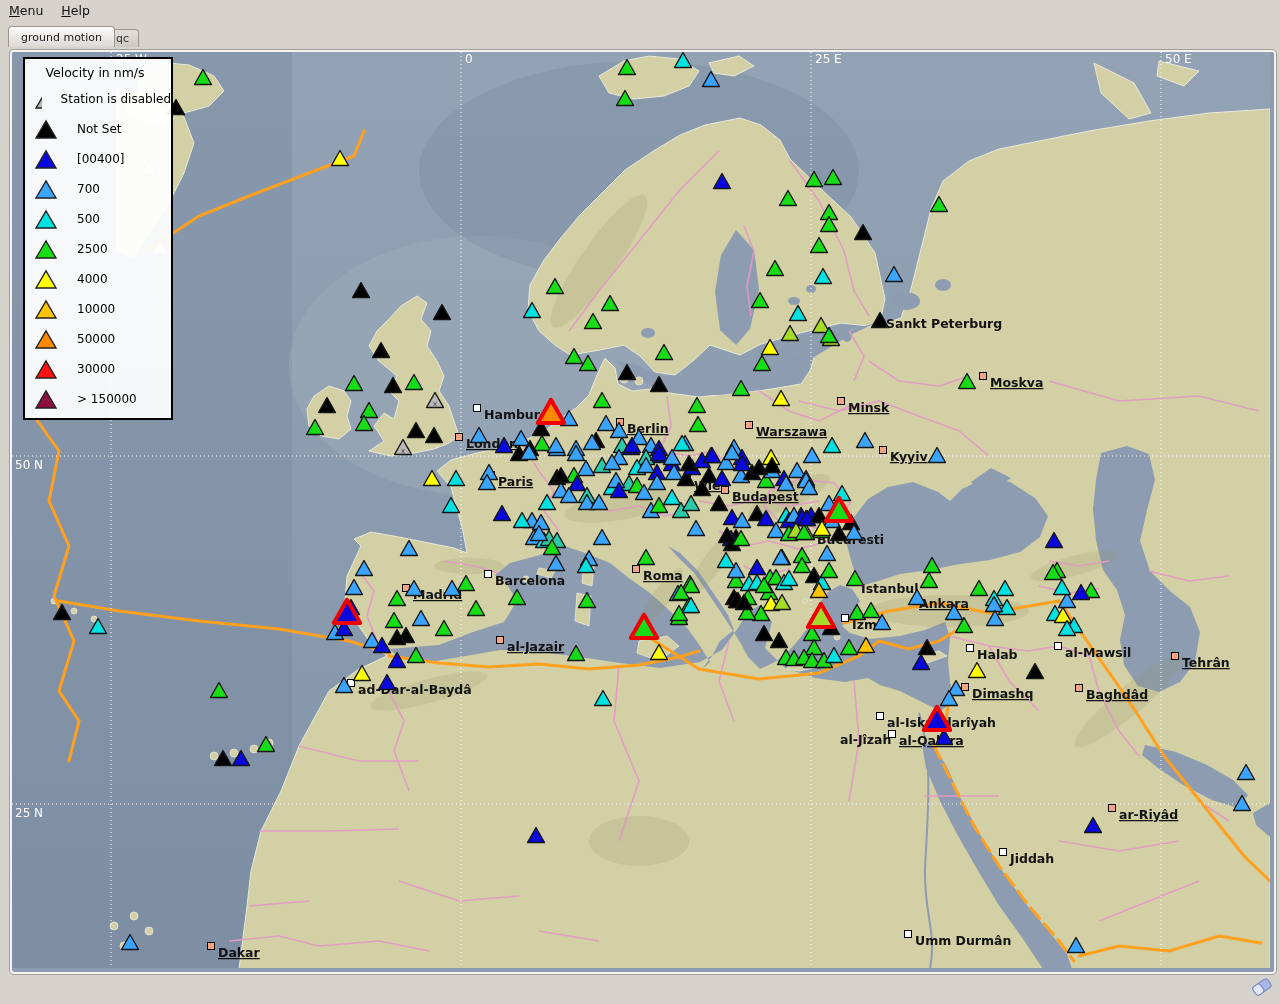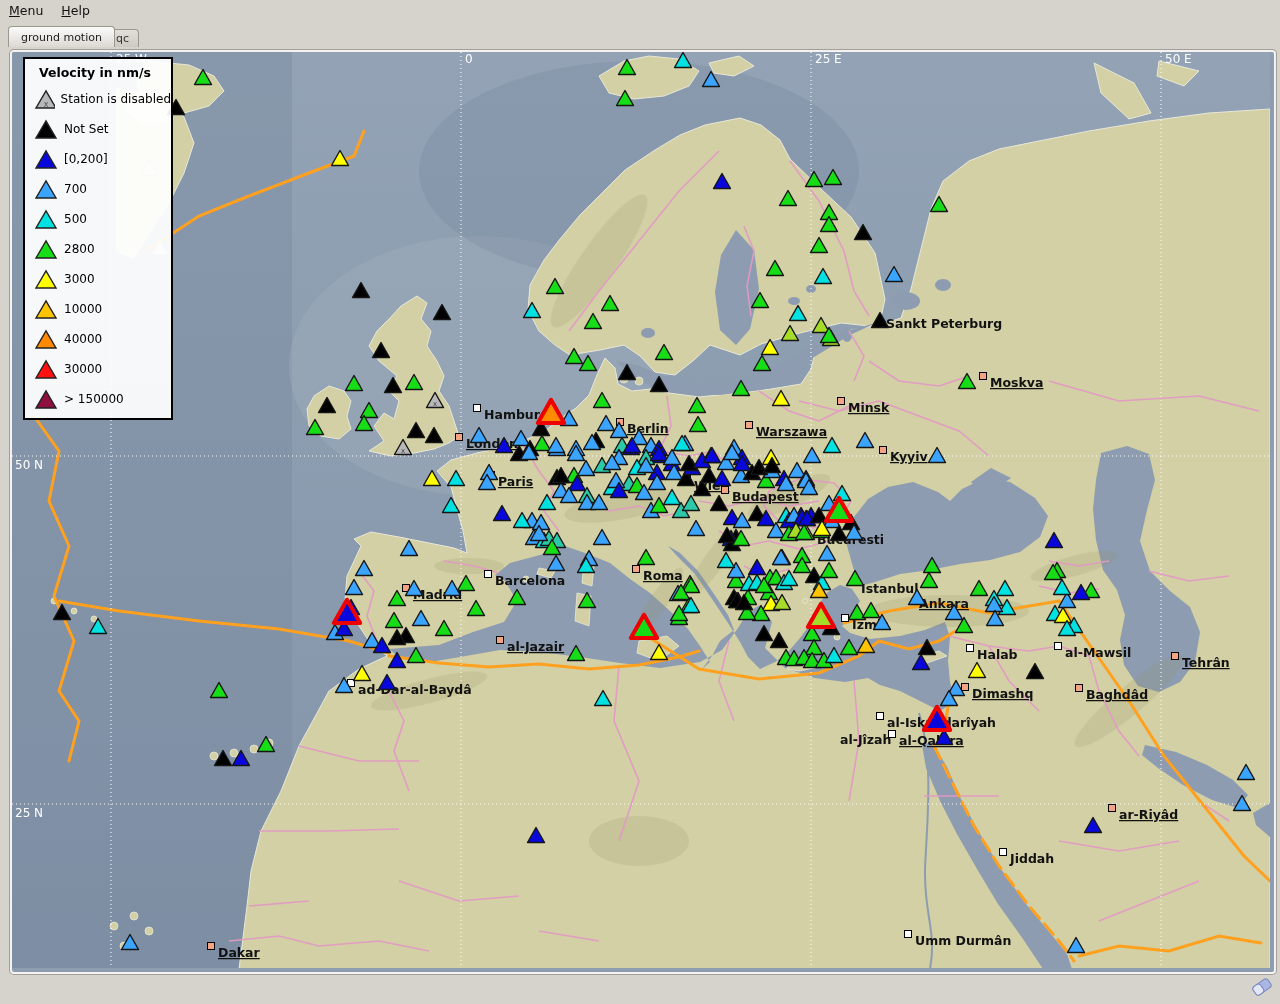--- a/index.html
+++ b/index.html
@@ -13,23 +13,23 @@
        border-radius:4px 4px 0 0;padding:4px 12px 3px 12px;background:linear-gradient(#ececea,#d4d1cb);}
   .tab.active{top:26px;background:linear-gradient(#fbfbfa,#dcd9d4);z-index:3;}
   .tab.inactive{top:29px;padding:2px 9px;background:linear-gradient(#e2dfda,#cdcac4);z-index:1;color:#333;}
   
   #map-frame{position:absolute;left:10px;top:50px;width:1262px;height:920px;background:#8d9cb0;
      border:2px solid #f4f3f1;border-radius:4px;box-shadow:0 0 0 1px #a39f98;overflow:hidden;z-index:2;}
   #map-svg{position:absolute;left:0;top:0;}
   
   #legend{position:absolute;left:11px;top:5px;width:146px;background:rgba(255,255,255,0.93);
      border:2px solid #000;z-index:6;padding-bottom:4px;}
-  #legend-title{font-size:12.5px;font-weight:bold;text-align:center;padding:6px 8px 4px 2px;color:#000;}
+  #legend-title{font-size:12.5px;font-weight:normal;text-align:center;padding:6px 8px 4px 2px;color:#000;}
   .legend-row{display:flex;align-items:center;height:30px;padding-left:9px;}
-  .legend-label{font-size:12px;color:#000;margin-left:6px;white-space:nowrap;}
+  .legend-label{font-size:12px;color:#000;margin-left:19px;white-space:nowrap;}
   
   #size-grip{position:absolute;left:1248px;top:974px;width:28px;height:26px;}
 </style>
 </head>
 <body>
 
 <div id="window">
 
   <div id="menubar"><div class="menu-item"><u>M</u>enu</div><div class="menu-item"><u>H</u>elp</div></div>
 
@@ -650,57 +650,57 @@
           <div class="legend-row">
             <svg width="24" height="21">
               <polygon points="2,19 22,19 12,2" fill="#000000" stroke="#222" stroke-width="1.4"></polygon>
             </svg>
             <span class="legend-label">Not Set</span>
           </div>
           <div class="legend-row">
             <svg width="24" height="21">
               <polygon points="2,19 22,19 12,2" fill="#0808dd" stroke="#222" stroke-width="1.4"></polygon>
             </svg>
-            <span class="legend-label">[0,200]</span>
+            <span class="legend-label">[00400]</span>
           </div>
           <div class="legend-row">
             <svg width="24" height="21">
               <polygon points="2,19 22,19 12,2" fill="#3ba4ff" stroke="#222" stroke-width="1.4"></polygon>
             </svg>
             <span class="legend-label">700</span>
           </div>
           <div class="legend-row">
             <svg width="24" height="21">
               <polygon points="2,19 22,19 12,2" fill="#00e2e2" stroke="#222" stroke-width="1.4"></polygon>
             </svg>
             <span class="legend-label">500</span>
           </div>
           <div class="legend-row">
             <svg width="24" height="21">
               <polygon points="2,19 22,19 12,2" fill="#17dd17" stroke="#222" stroke-width="1.4"></polygon>
             </svg>
-            <span class="legend-label">2800</span>
+            <span class="legend-label">2500</span>
           </div>
           <div class="legend-row">
             <svg width="24" height="21">
               <polygon points="2,19 22,19 12,2" fill="#ffff00" stroke="#222" stroke-width="1.4"></polygon>
             </svg>
-            <span class="legend-label">3000</span>
+            <span class="legend-label">4000</span>
           </div>
           <div class="legend-row">
             <svg width="24" height="21">
               <polygon points="2,19 22,19 12,2" fill="#ffc400" stroke="#222" stroke-width="1.4"></polygon>
             </svg>
             <span class="legend-label">10000</span>
           </div>
           <div class="legend-row">
             <svg width="24" height="21">
               <polygon points="2,19 22,19 12,2" fill="#ff8a00" stroke="#222" stroke-width="1.4"></polygon>
             </svg>
-            <span class="legend-label">40000</span>
+            <span class="legend-label">50000</span>
           </div>
           <div class="legend-row">
             <svg width="24" height="21">
               <polygon points="2,19 22,19 12,2" fill="#ff1111" stroke="#222" stroke-width="1.4"></polygon>
             </svg>
             <span class="legend-label">30000</span>
           </div>
           <div class="legend-row">
             <svg width="24" height="21">
               <polygon points="2,19 22,19 12,2" fill="#8e0f3e" stroke="#222" stroke-width="1.4"></polygon>

